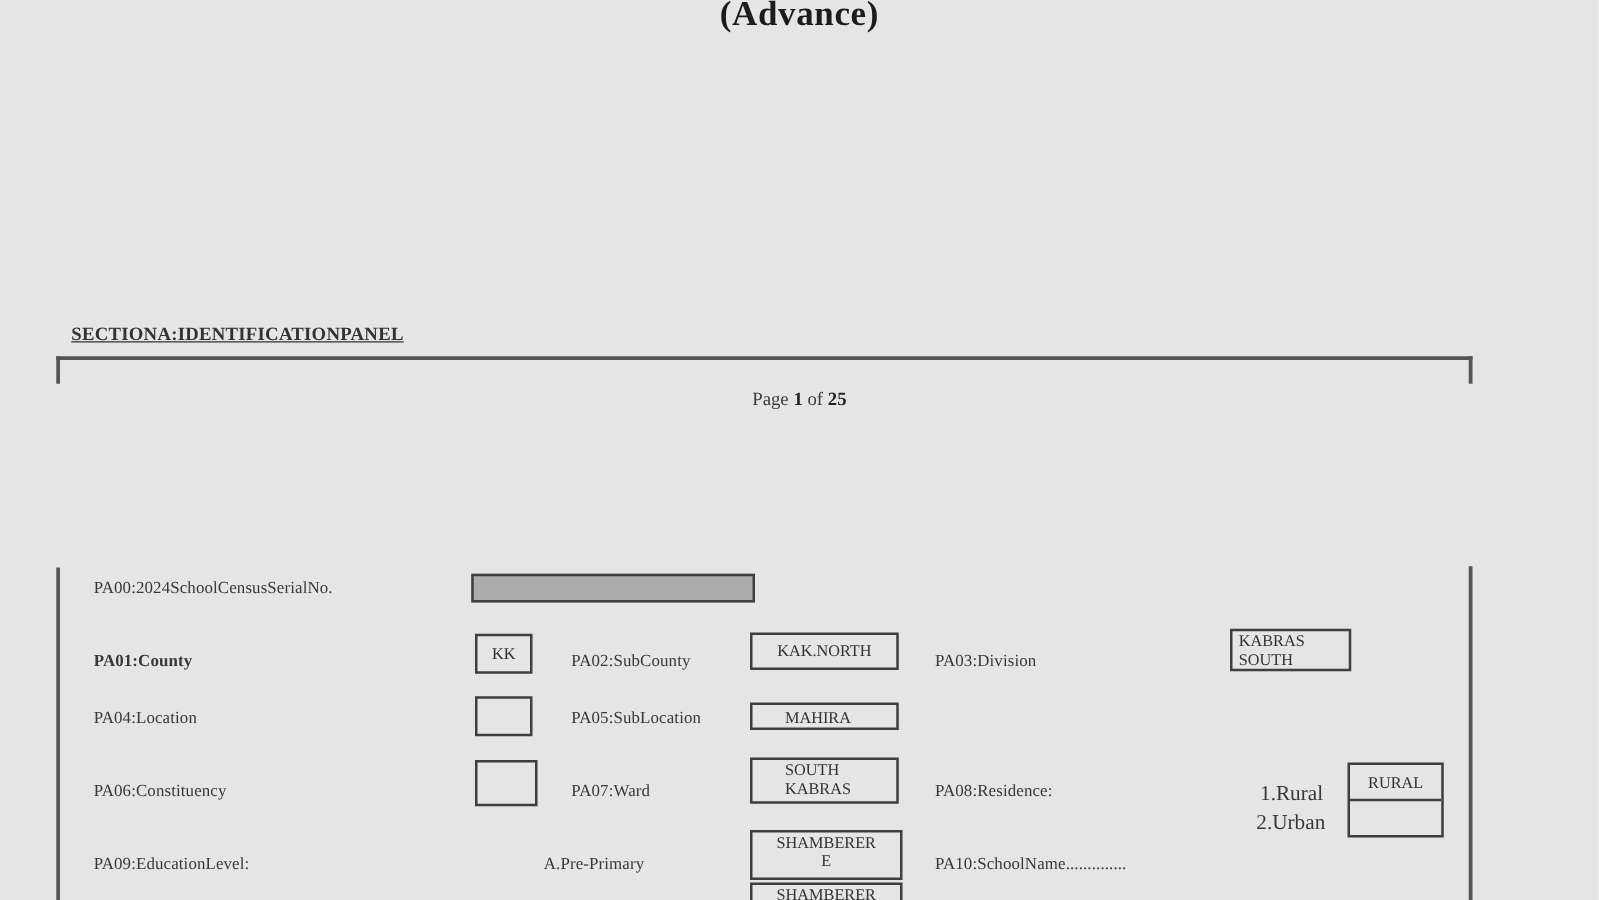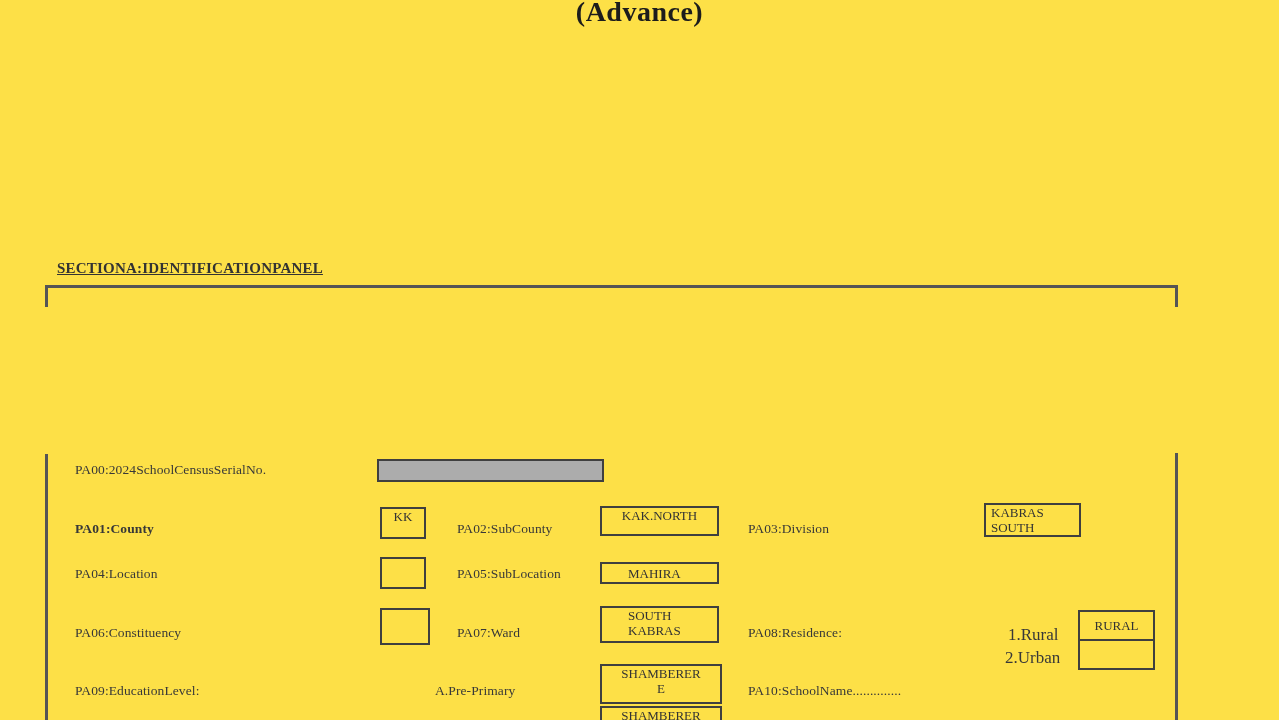--- a/index.html
+++ b/index.html
@@ -3,21 +3,21 @@
 <meta charset="utf-8">
 <style>
   * { margin: 0; padding: 0; box-sizing: border-box; }
   html, body { background: #ffffff; }
   body { font-family: "Liberation Serif", serif; }
 
   #page {
     position: relative;
     width: 1279px;
     height: 720px;
-    background: #fde047;
+    background: #e5e5e5;
     overflow: hidden;
     color: #2f2f2f;
     filter: blur(0.35px);
   }
 
   .abs { position: absolute; }
 
   
   .doc-title {
     left: 0; top: -4px; width: 1279px;
@@ -58,21 +58,21 @@
   }
 
   
   .vbox {
     border: 2px solid #3f3f3f;
     background: transparent;
     font-size: 13px;
     color: #333333;
     overflow: hidden;
   }
-  .vbox.center { display: flex; justify-content: center; }
+  .vbox.center { display: flex; align-items: center; justify-content: center; }
   .vbox.fill { background: #acacac; }
   .vbox .line { display: block; line-height: 15px; }
   .pad-left { padding-left: 26px; }
   .pad-left-sm { padding-left: 5px; }
 
   .cell-divider { background: #3f3f3f; height: 2px; width: 100%; }
 
   .small-opt { font-size: 17px; color: #383838; white-space: nowrap; }
 </style>
 </head>
@@ -81,20 +81,23 @@
 <div id="page">
 
   <div class="abs doc-title">(Advance)</div>
 
   <div class="abs section-header">SECTIONA:IDENTIFICATIONPANEL</div>
 
   <div class="abs rule-h" style="left:45px; top:285px; width:1133px;"></div>
   <div class="abs rule-v" style="left:45px; top:285px; height:22px;"></div>
   <div class="abs rule-v" style="left:1175px; top:285px; height:22px;"></div>
 
+  <div class="abs pager">
+    <span>Page</span>&nbsp;<b>1</b>&nbsp;<span>of</span>&nbsp;<b>25</b>
+  </div>
 
   <div class="abs rule-v" style="left:45px; top:454px; height:266px;"></div>
   <div class="abs rule-v" style="left:1175px; top:453px; height:267px;"></div>
 
   <div class="abs lbl" style="left:75px; top:462px;">PA00:2024SchoolCensusSerialNo.</div>
   <div class="abs vbox fill" style="left:377px; top:459px; width:227px; height:23px;"></div>
 
   <div class="abs lbl" style="left:75px; top:521px;font-weight:bold;">PA01:County</div>
   <div class="abs vbox center" style="left:380px; top:507px; width:46px; height:32px;">
     <span>KK</span>

